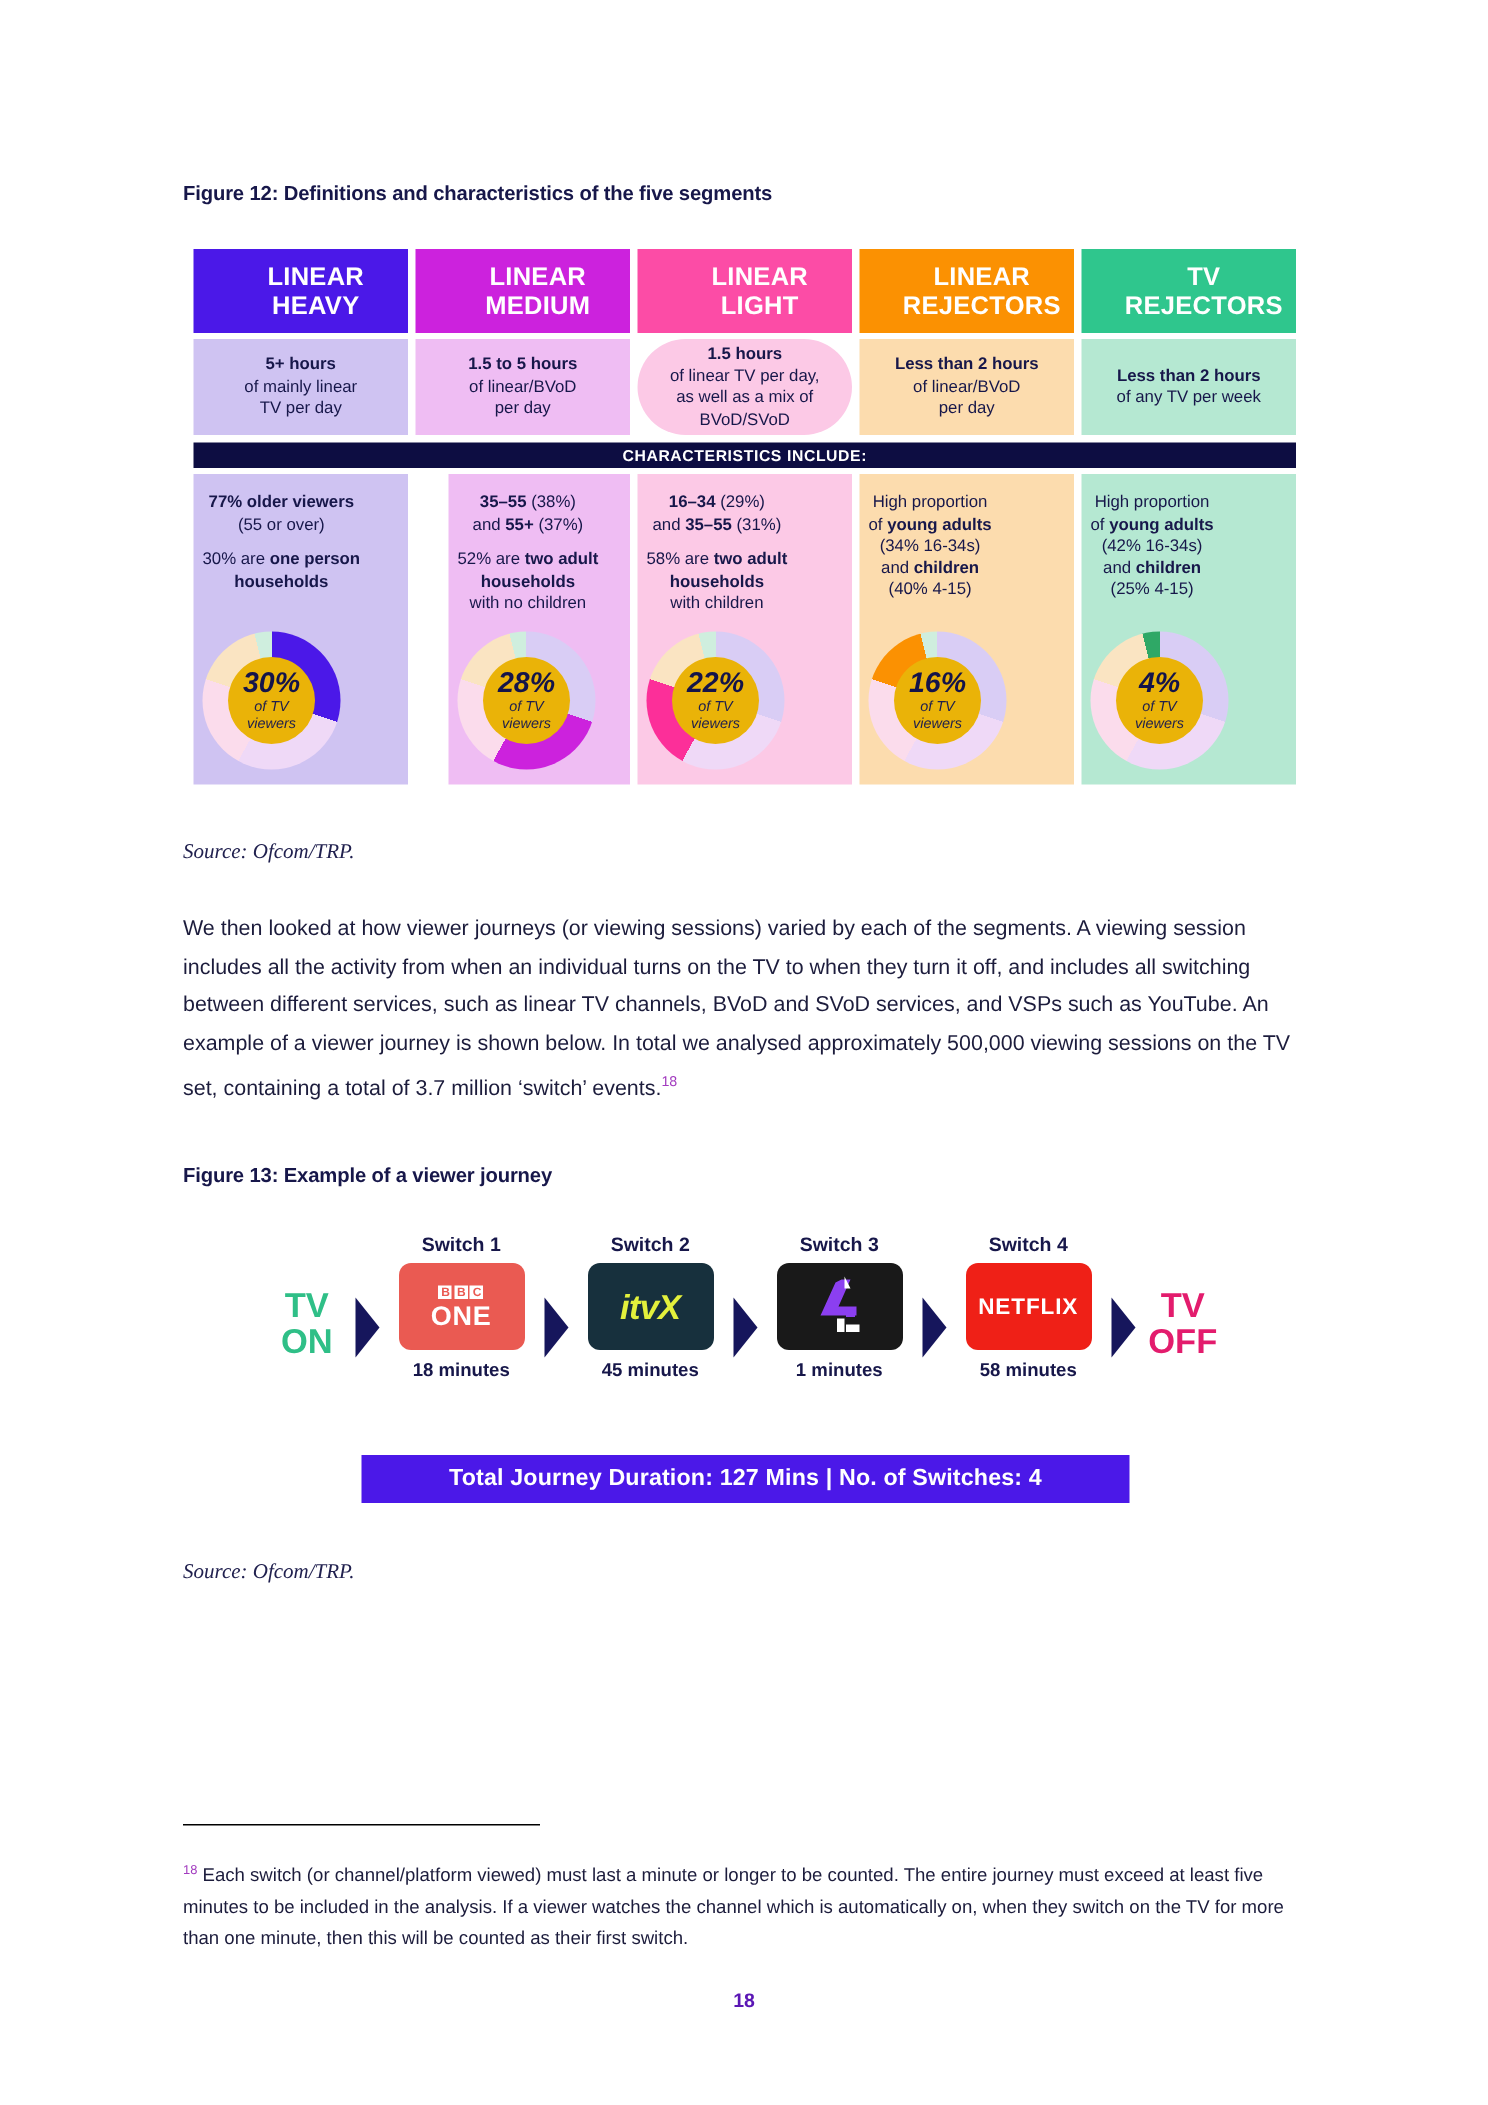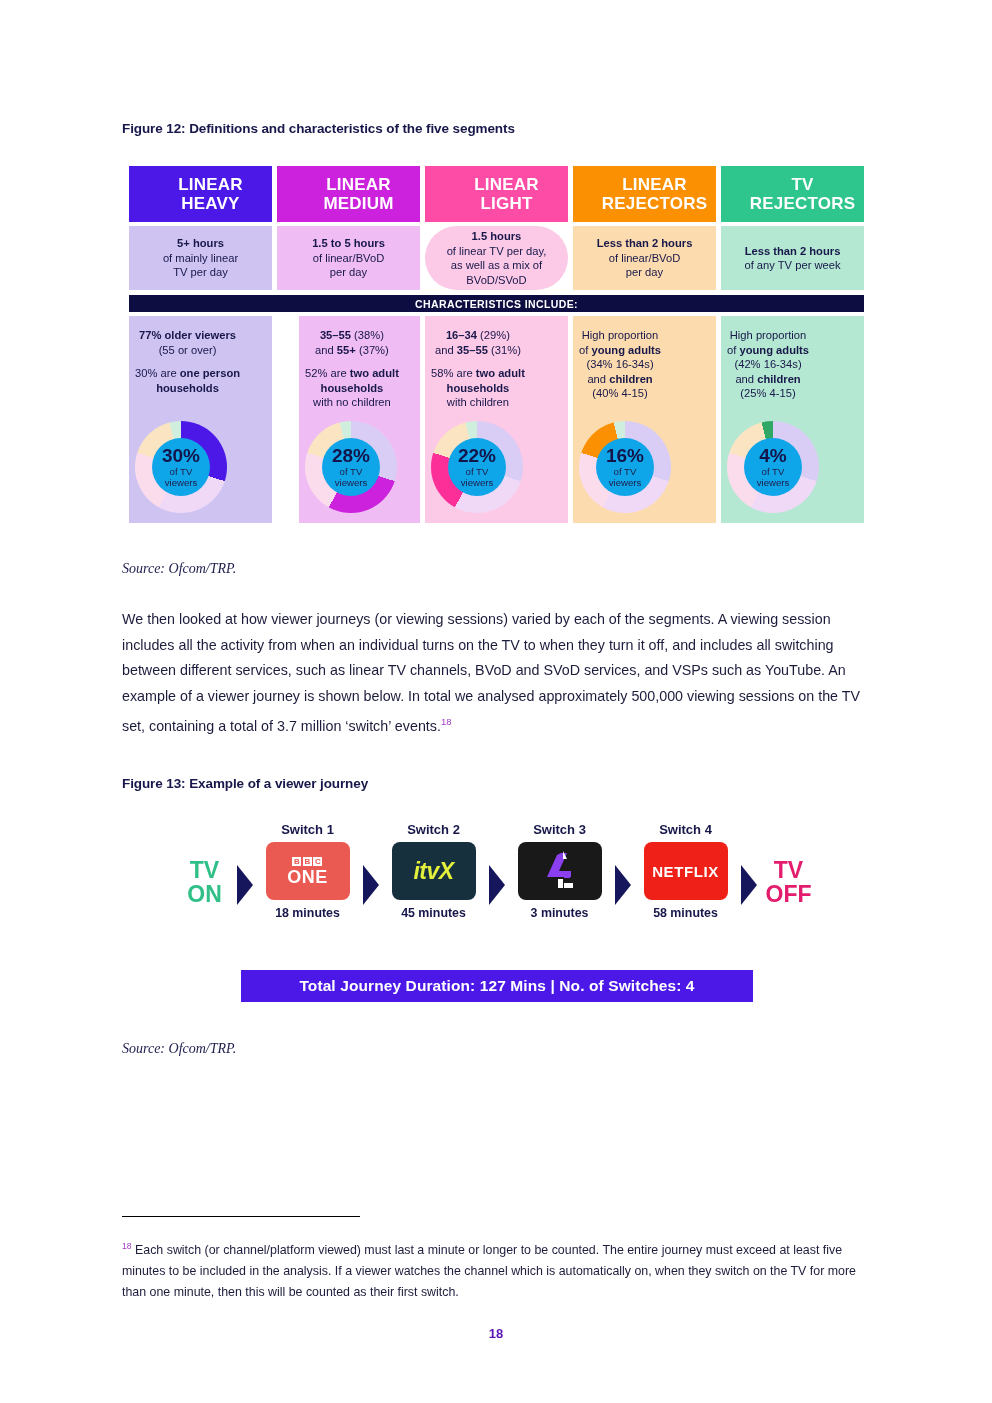--- a/index.html
+++ b/index.html
@@ -137,26 +137,27 @@
     height: 92px;
     border-radius: 50%;
   }
   .donut-hole {
     position: absolute;
     left: 50%; top: 50%;
     transform: translate(-50%, -50%);
     width: 58px;
     height: 58px;
     border-radius: 50%;
-    background: #0ea5e9;
+    background: #eab308;
     display: flex;
     flex-direction: column;
     align-items: center;
     justify-content: center;
     text-align: center;
+    font-style: italic;
   }
   .donut-pct {
     font-size: 19px;
     font-weight: bold;
     color: #14144a;
     line-height: 20px;
   }
   .donut-sub {
     font-size: 9.6px;
     line-height: 11.2px;
@@ -487,21 +488,21 @@
           <div class="switch-label">Switch 3</div>
           <div class="logo-tile" style="background: rgb(25, 25, 25);">
             <svg width="42" height="44" viewBox="0 0 42 44">
               <polygon points="22,4 28,4 20,22 32,22 32,28 8,28 18,6" fill="#8b3ff0"></polygon>
               <rect x="25" y="24" width="6" height="5" fill="#8b3ff0"></rect>
               <rect x="19" y="30" width="5" height="9" fill="#ffffff"></rect>
               <rect x="25" y="34" width="9" height="5" fill="#ffffff"></rect>
               <polygon points="24,2 28,10 24,10" fill="#ffffff"></polygon>
             </svg>
           </div>
-          <div class="switch-dur">3 minutes</div>
+          <div class="switch-dur">1 minutes</div>
         </div>
         <div class="arrow">
           <svg width="20" height="44" viewBox="0 0 20 44">
             <path d="M2 2 L18 22 L2 42 Z" fill="#16165c"></path>
           </svg>
         </div>
         <div class="switch-col">
           <div class="switch-label">Switch 4</div>
           <div class="logo-tile" style="background: rgb(239, 32, 23);">
             <div class="netflix-word">NETFLIX</div>

